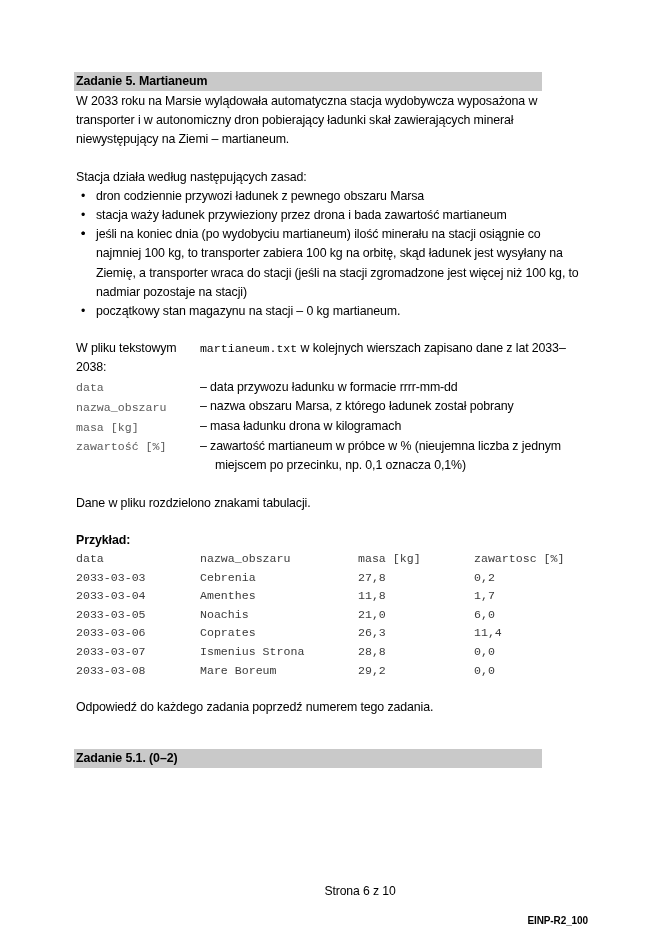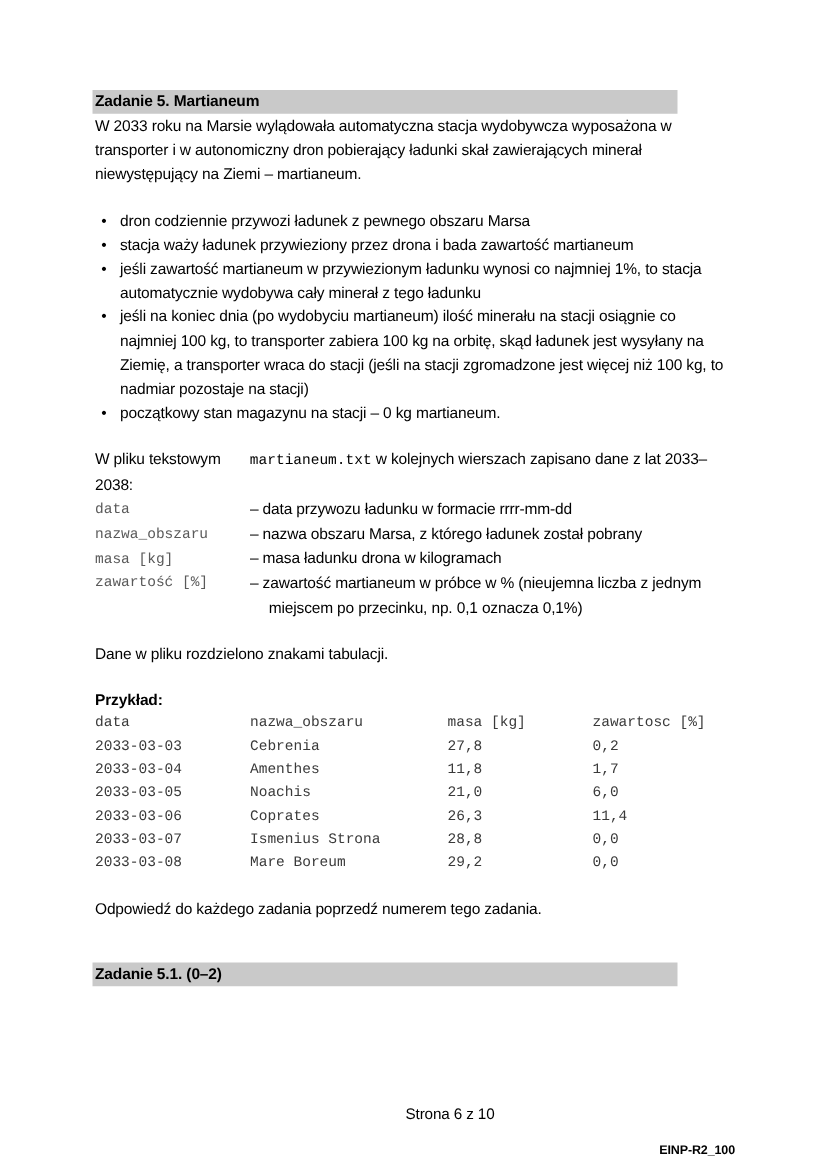--- a/index.html
+++ b/index.html
@@ -152,33 +152,33 @@
 <body>
 
 <div class="page">
 
   <div class="band">Zadanie 5. Martianeum</div>
 
   <p class="body">W 2033 roku na Marsie wylądowała automatyczna stacja wydobywcza wyposażona w transporter i w autonomiczny dron pobierający ładunki skał zawierających minerał niewystępujący na Ziemi – martianeum.</p>
 
   <div class="gap-md"></div>
 
+  <p class="body">Stacja działa według następujących zasad:</p>
 
   <ul class="rules">
     <li>
       <span class="bullet">•</span>
       <span>dron codziennie przywozi ładunek z pewnego obszaru Marsa</span>
     </li>
     <li>
       <span class="bullet">•</span>
       <span>stacja waży ładunek przywieziony przez drona i bada zawartość martianeum</span>
     </li>
     <li>
       <span class="bullet">•</span>
-      <span>jeśli zawartość martianeum w przywiezionym ładunku wynosi co najmniej 1%, to stacja automatycznie wydobywa cały minerał z tego ładunku</span>
     </li>
     <li>
       <span class="bullet">•</span>
       <span>jeśli na koniec dnia (po wydobyciu martianeum) ilość minerału na stacji osiągnie co najmniej 100 kg, to transporter zabiera 100 kg na orbitę, skąd ładunek jest wysyłany na Ziemię, a transporter wraca do stacji (jeśli na stacji zgromadzone jest więcej niż 100 kg, to nadmiar pozostaje na stacji)</span>
     </li>
     <li>
       <span class="bullet">•</span>
       <span>początkowy stan magazynu na stacji – 0 kg martianeum.</span>
     </li>
   </ul>

